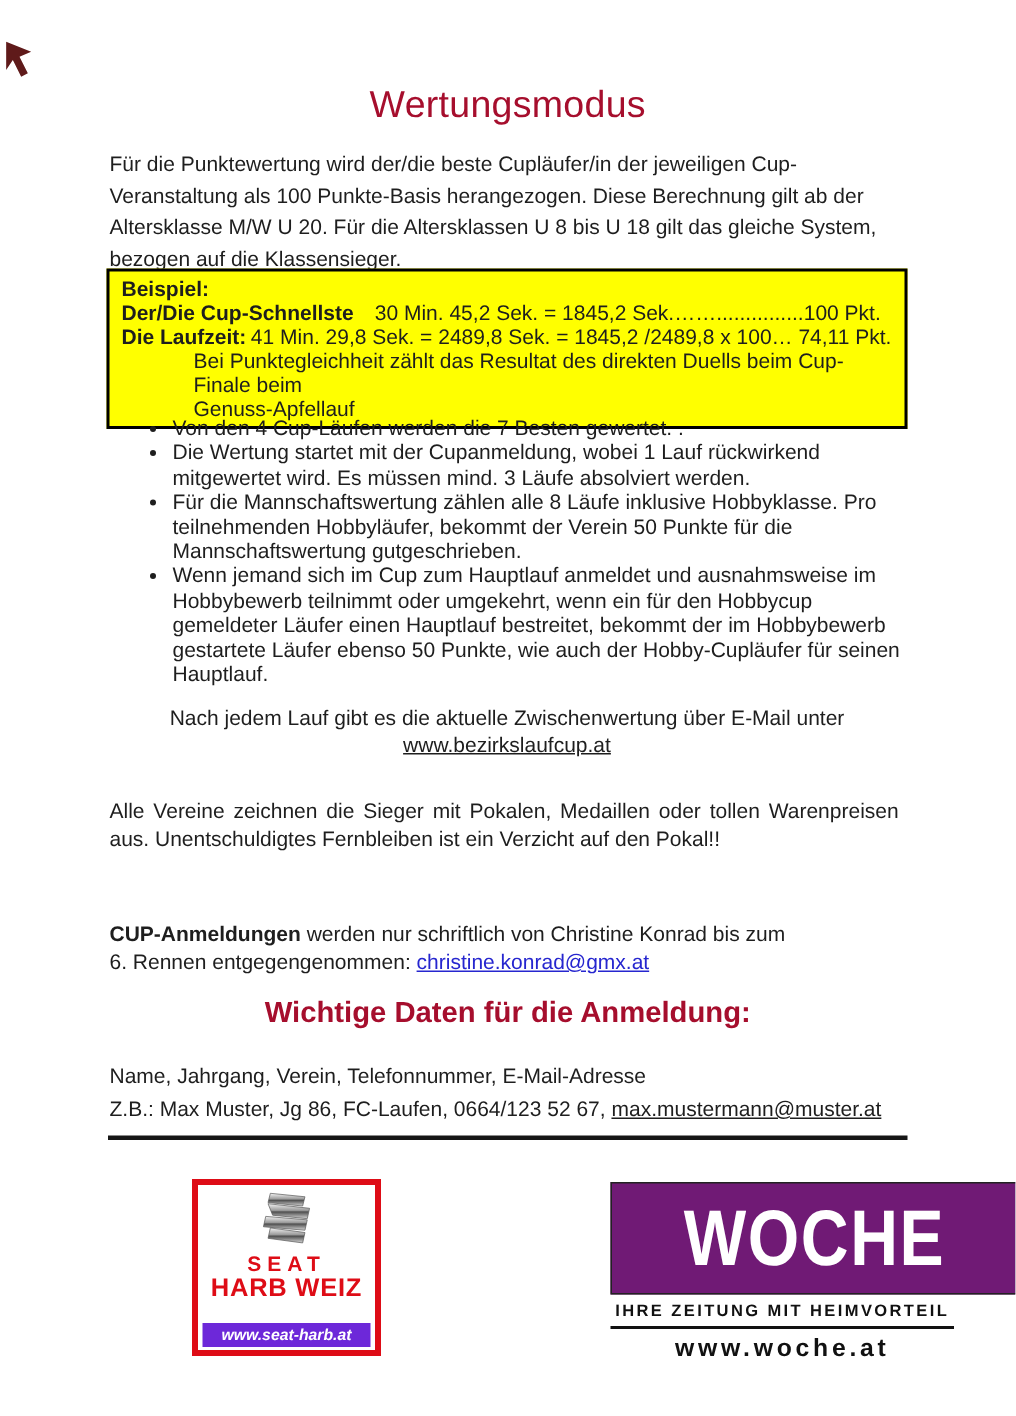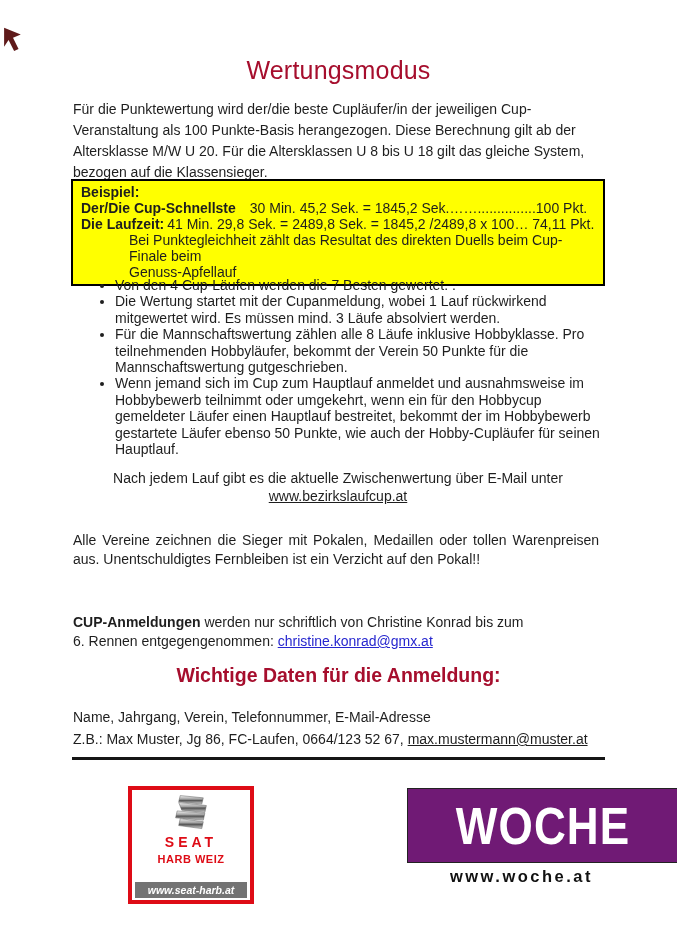--- a/index.html
+++ b/index.html
@@ -53,23 +53,23 @@
   .contact{left:73px;top:706px;width:560px;font-size:14px;line-height:22px;}
   
   .rule{left:72px;top:757px;width:533px;height:3px;background:#161616;}
   
   .seat{
     left:128px;top:786px;width:126px;height:118px;box-sizing:border-box;
     border:4px solid #DE0C16;background:#fff;display:flex;flex-direction:column;align-items:center;
   }
   .seat-s{margin-top:4px;width:48px;height:40px;}
   .seat-brand{color:#DE0C16;font-weight:bold;font-size:14px;letter-spacing:4px;line-height:15px;margin-top:1px;}
-  .seat-dealer{color:#DE0C16;font-weight:bold;font-size:11px;letter-spacing:.5px;line-height:18px;}
+  .seat-dealer{color:#DE0C16;font-weight:bold;font-size:17px;letter-spacing:.5px;line-height:18px;}
   .seat-strip{
-    margin-top:auto;margin-bottom:2px;width:112px;background:#737373;color:#fff;
+    margin-top:auto;margin-bottom:2px;width:112px;background:#6d28d9;color:#fff;
     font-size:10.5px;font-weight:bold;font-style:italic;text-align:center;padding:2px 0;
   }
   .woche{left:407px;top:788px;width:229px;}
   .woche-box{
     width:271px;height:75px;box-sizing:border-box;background:#701a75;border:1px solid #222;
     display:flex;align-items:center;justify-content:center;overflow:hidden;
   }
   .woche-word{
     color:#fff;font-weight:bold;font-size:42px;letter-spacing:1px;
     display:inline-block;transform:scale(1.05,1.25);
@@ -159,16 +159,17 @@
     </svg>
     <div class="seat-brand">SEAT</div>
     <div class="seat-dealer">HARB WEIZ</div>
     <div class="seat-strip">www.seat-harb.at</div>
   </div>
 
   <div class="abs woche">
     <div class="woche-box">
       <span class="woche-word">WOCHE</span>
     </div>
+    <div class="woche-tagline">IHRE ZEITUNG MIT HEIMVORTEIL</div>
     <div class="woche-url">www.woche.at</div>
   </div>
 
 </div>
 
 </body></html>

